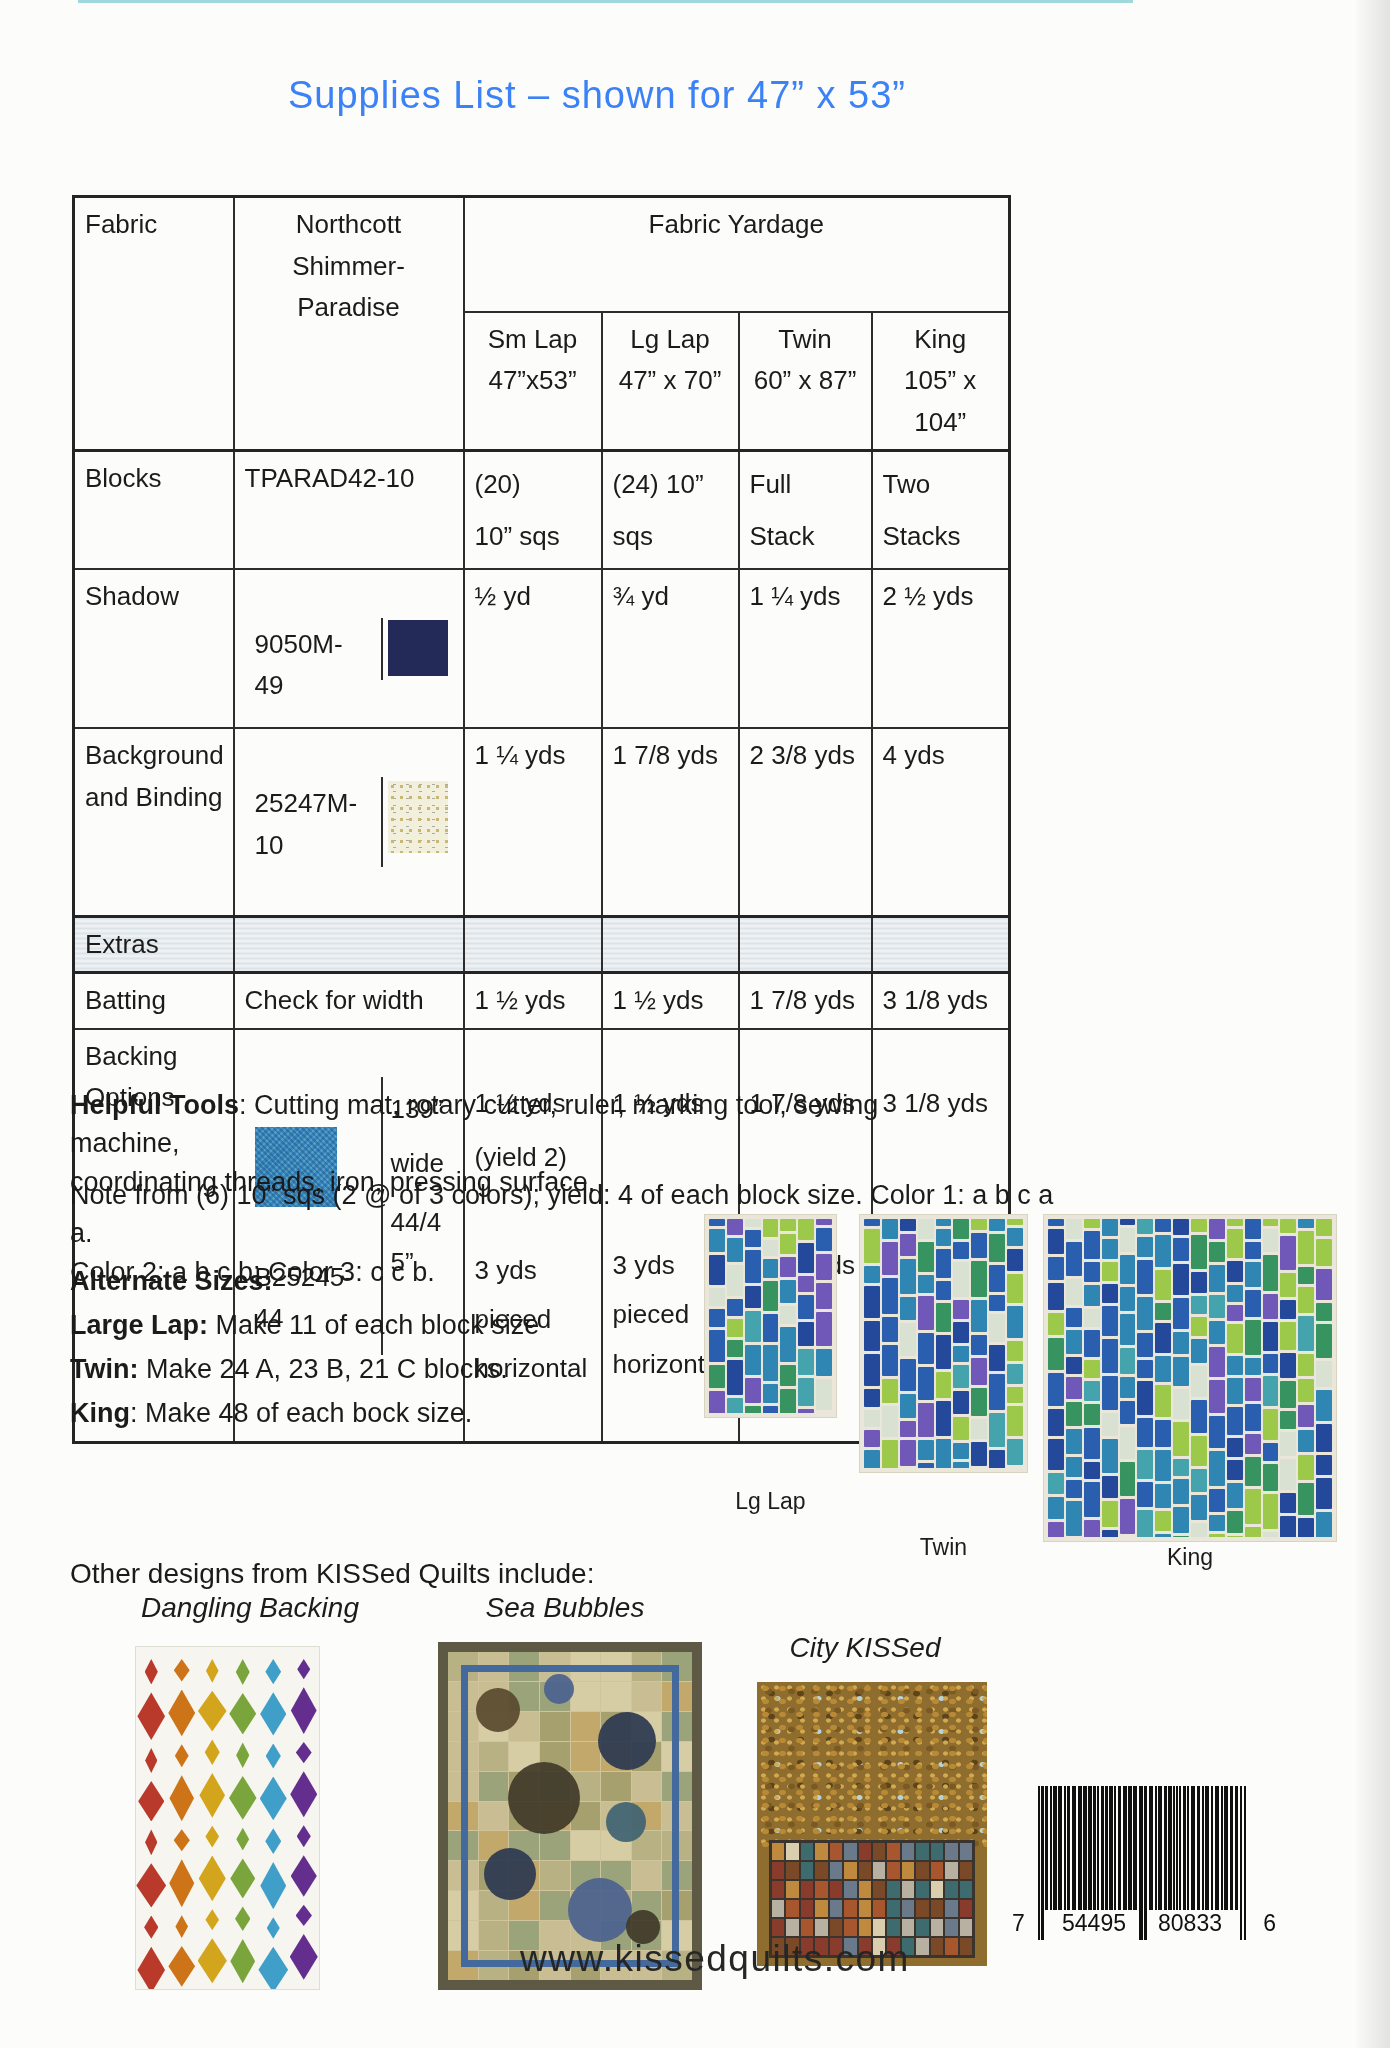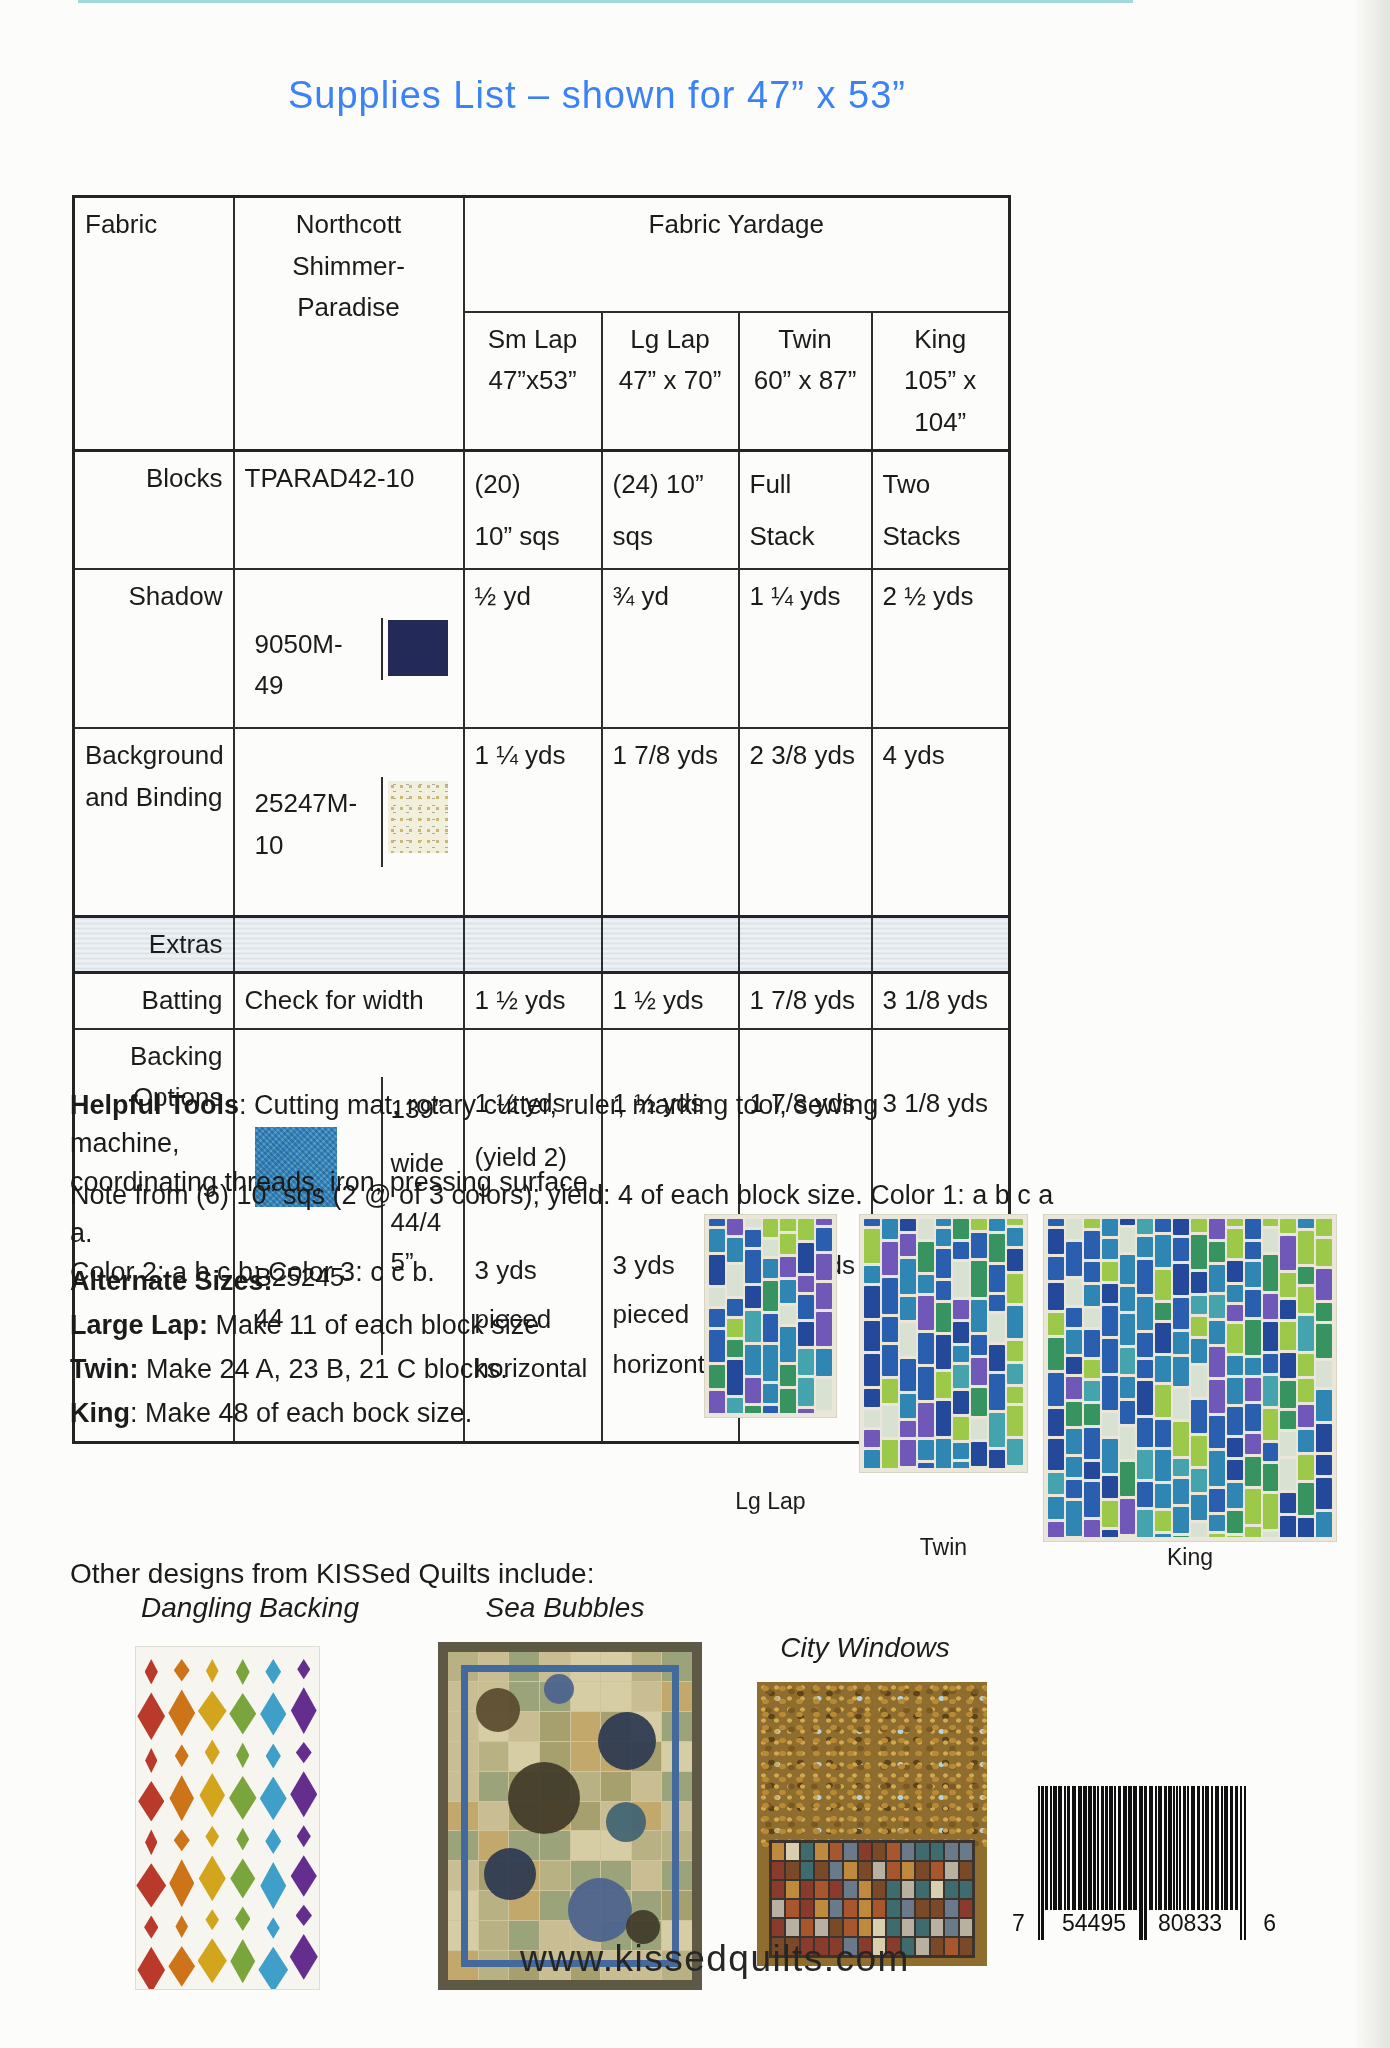--- a/index.html
+++ b/index.html
@@ -15,21 +15,21 @@
                  table-layout:fixed;font-size:26px;color:#1b1b1b;}
   table.supplies td{border:2px solid #2d2d2d;vertical-align:top;padding:6px 10px;line-height:1.6;
                     white-space:pre-line;overflow:visible;}
   table.supplies{border:3px solid #242424;}
   tr.r1{height:115px} tr.r2{height:112px} tr.r3{height:112px} tr.r4{height:66px}
   tr.r5{height:94px} tr.r6{height:48px} tr.r7{height:56px} tr.r8{height:282px}
   td.fabric-h{padding-top:116px;padding-left:22px;}
   td.brand-h{text-align:center;padding-top:14px;line-height:1.65;}
   td.yard-h{text-align:center;padding-top:18px;}
   td.size-h{text-align:center;line-height:1.85;padding-top:12px;}
-  td.lbl{padding-left:14px;line-height:1.65;text-align:right;}
+  td.lbl{padding-left:14px;line-height:1.65;}
   tr.r3 td{border-top:3px solid #242424;}
   tr.r3 td.val{line-height:2.0;}
   tr.extras td{background:repeating-linear-gradient(180deg,#dbe3e8 0 2px,#edf1f3 2px 5px);
                border-top:3px solid #242424;border-bottom:3px solid #242424;}
   td.cplx{padding:0;}
   .flexcell{display:flex;width:100%;}
   .h62{height:62px}.h90{height:90px}.h278{height:278px}
   .codearea{flex:1;padding:6px 10px;white-space:pre-line;line-height:1.6;}
   .subcol{width:72px;border-left:2px solid #2d2d2d;box-sizing:border-box;
           display:flex;flex-direction:column;align-items:center;}
@@ -655,21 +655,21 @@
         <div class="brick" style="height: 30.8284px; background: rgb(47, 134, 179);"></div>
       </div>
     </div>
   <div class="qlabel" id="q1-label">Lg Lap</div>
   <div class="qlabel" id="q2-label">Twin</div>
   <div class="qlabel" id="q3-label">King</div>
 
   <div class="tb" id="designs-heading">Other designs from KISSed Quilts include:</div>
   <div class="design-title" id="dd-title">Dangling Backing</div>
   <div class="design-title" id="sb-title">Sea Bubbles</div>
-  <div class="design-title" id="cw-title">City Windows</div>
+  <div class="design-title" id="cw-title">City KISSed</div>
 
   <div class="photo" id="dd">
       <div class="dcol">
         <div class="diamond" style="width: 13.1939px; height: 25.481px; background: rgb(185, 57, 42);"></div>
         <div class="diamond" style="width: 27.6749px; height: 47.4159px; background: rgb(185, 57, 42);"></div>
         <div class="diamond" style="width: 12.2467px; height: 25.1347px; background: rgb(185, 57, 42);"></div>
         <div class="diamond" style="width: 26.1659px; height: 40.4249px; background: rgb(185, 57, 42);"></div>
         <div class="diamond" style="width: 12.3439px; height: 25.9036px; background: rgb(185, 57, 42);"></div>
         <div class="diamond" style="width: 29.8368px; height: 44.25px; background: rgb(185, 57, 42);"></div>
         <div class="diamond" style="width: 14.2593px; height: 23.287px; background: rgb(185, 57, 42);"></div>

